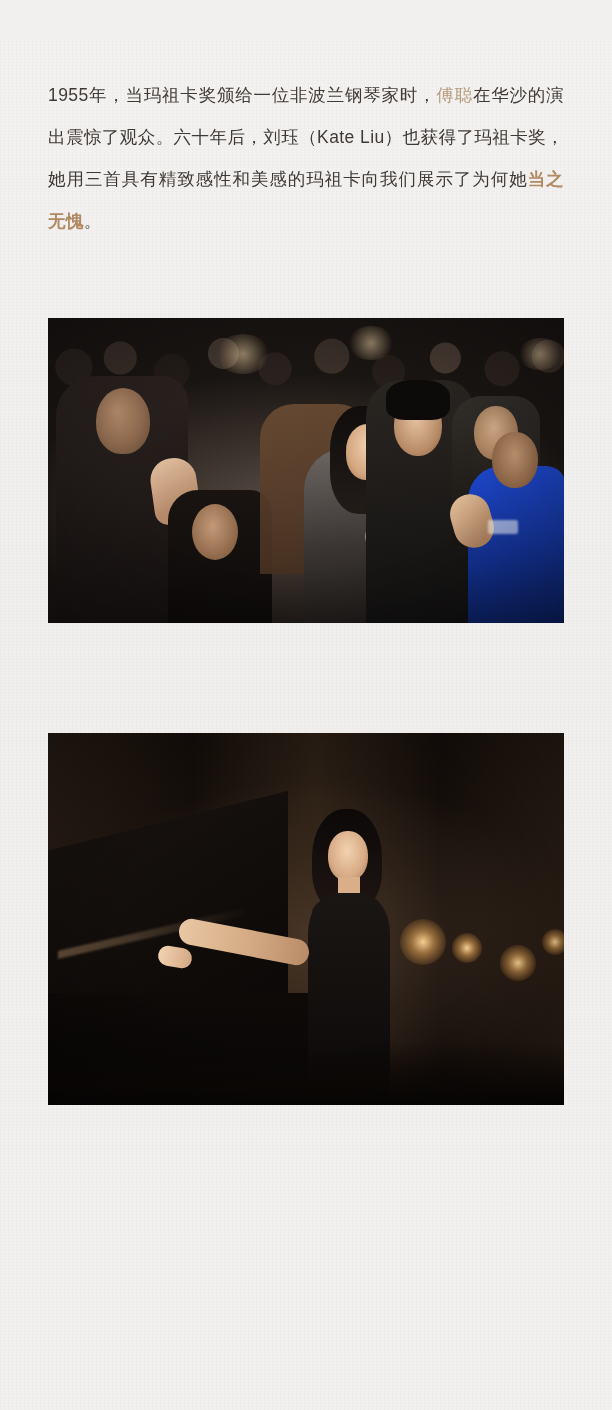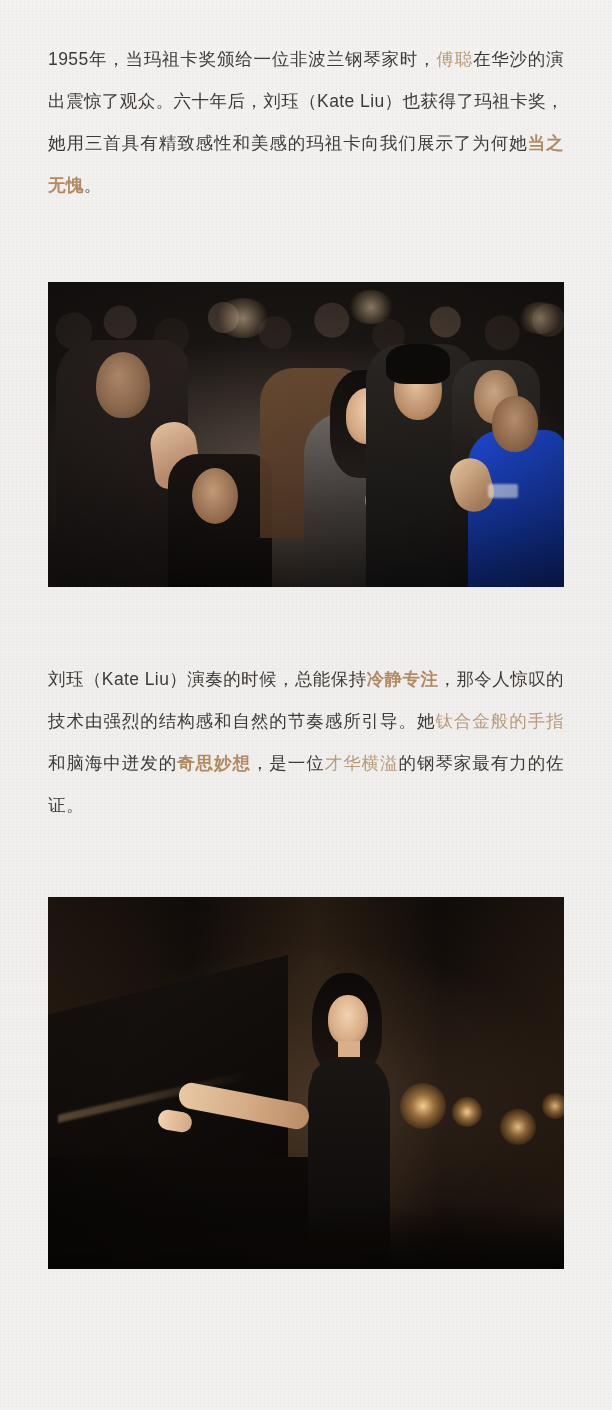--- a/index.html
+++ b/index.html
@@ -27,20 +27,21 @@
     inset: 0;
     background-image:
       repeating-linear-gradient(0deg, rgba(0,0,0,0.012) 0px, rgba(0,0,0,0.012) 1px, rgba(255,255,255,0) 1px, rgba(255,255,255,0) 3px),
       repeating-linear-gradient(90deg, rgba(0,0,0,0.010) 0px, rgba(0,0,0,0.010) 1px, rgba(255,255,255,0) 1px, rgba(255,255,255,0) 4px);
     pointer-events: none;
   }
   .content {
     position: relative;
     padding: 16px 48px;
     box-sizing: border-box;
+    margin-top: 36px;
   }
   .para {
     font-size: 17.5px;
     line-height: 42px;
     color: #3f3a36;
     letter-spacing: 0.4px;
     text-align: justify;
     margin: 0;
   }
   .para.first {
@@ -389,23 +390,20 @@
           </div>
 
           <div class="vignette"></div>
         </div>
       </div>
     </figure>
   </div>
 
   <div class="gap-b"></div>
 
-  <div class="content">
-    <p class="para second" id="para2"><span>刘珏（Kate Liu）演奏的时候，总能保持</span><span class="hl-strong">冷静专注</span><span>，那令人惊叹的技术由强烈的结构感和自然的节奏感所引导。她</span><span class="hl">钛合金般的手指</span><span>和脑海中迸发的</span><span class="hl-strong">奇思妙想</span><span>，是一位</span><span class="hl">才华横溢</span><span>的钢琴家最有力的佐证。</span></p>
-  </div>
 
   <div class="gap-c"></div>
 
   <div class="figure-wrap">
     <figure class="figure">
       <div class="photo photo-2">
         <div class="stage">
           <div class="wall"></div>
 
           <div class="lamp" style="left:352px; top:186px; width:46px; height:46px;"></div>

